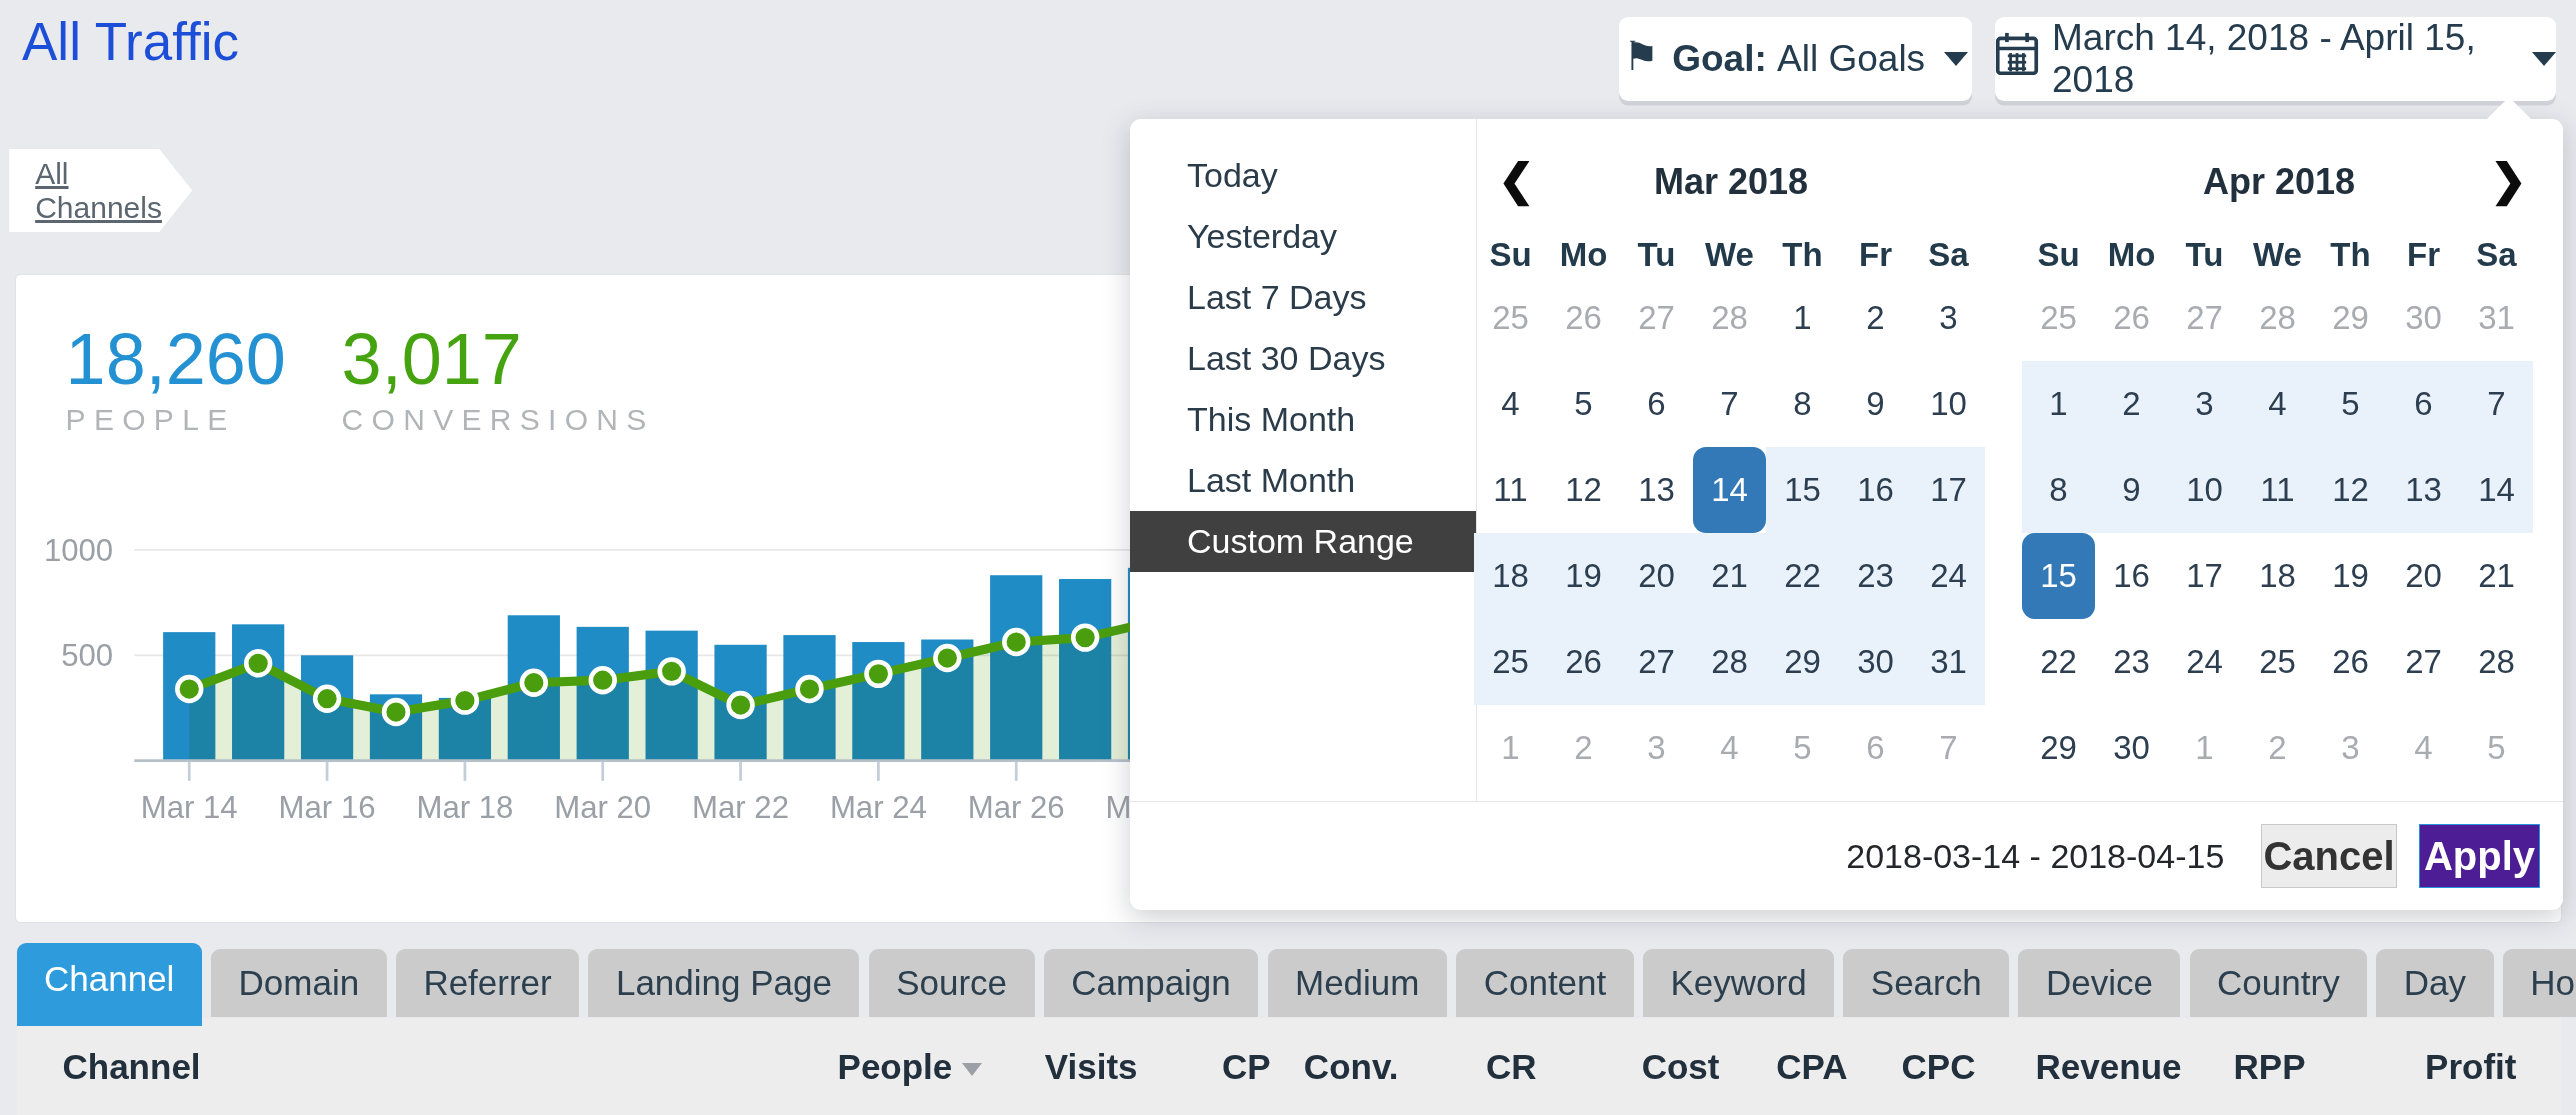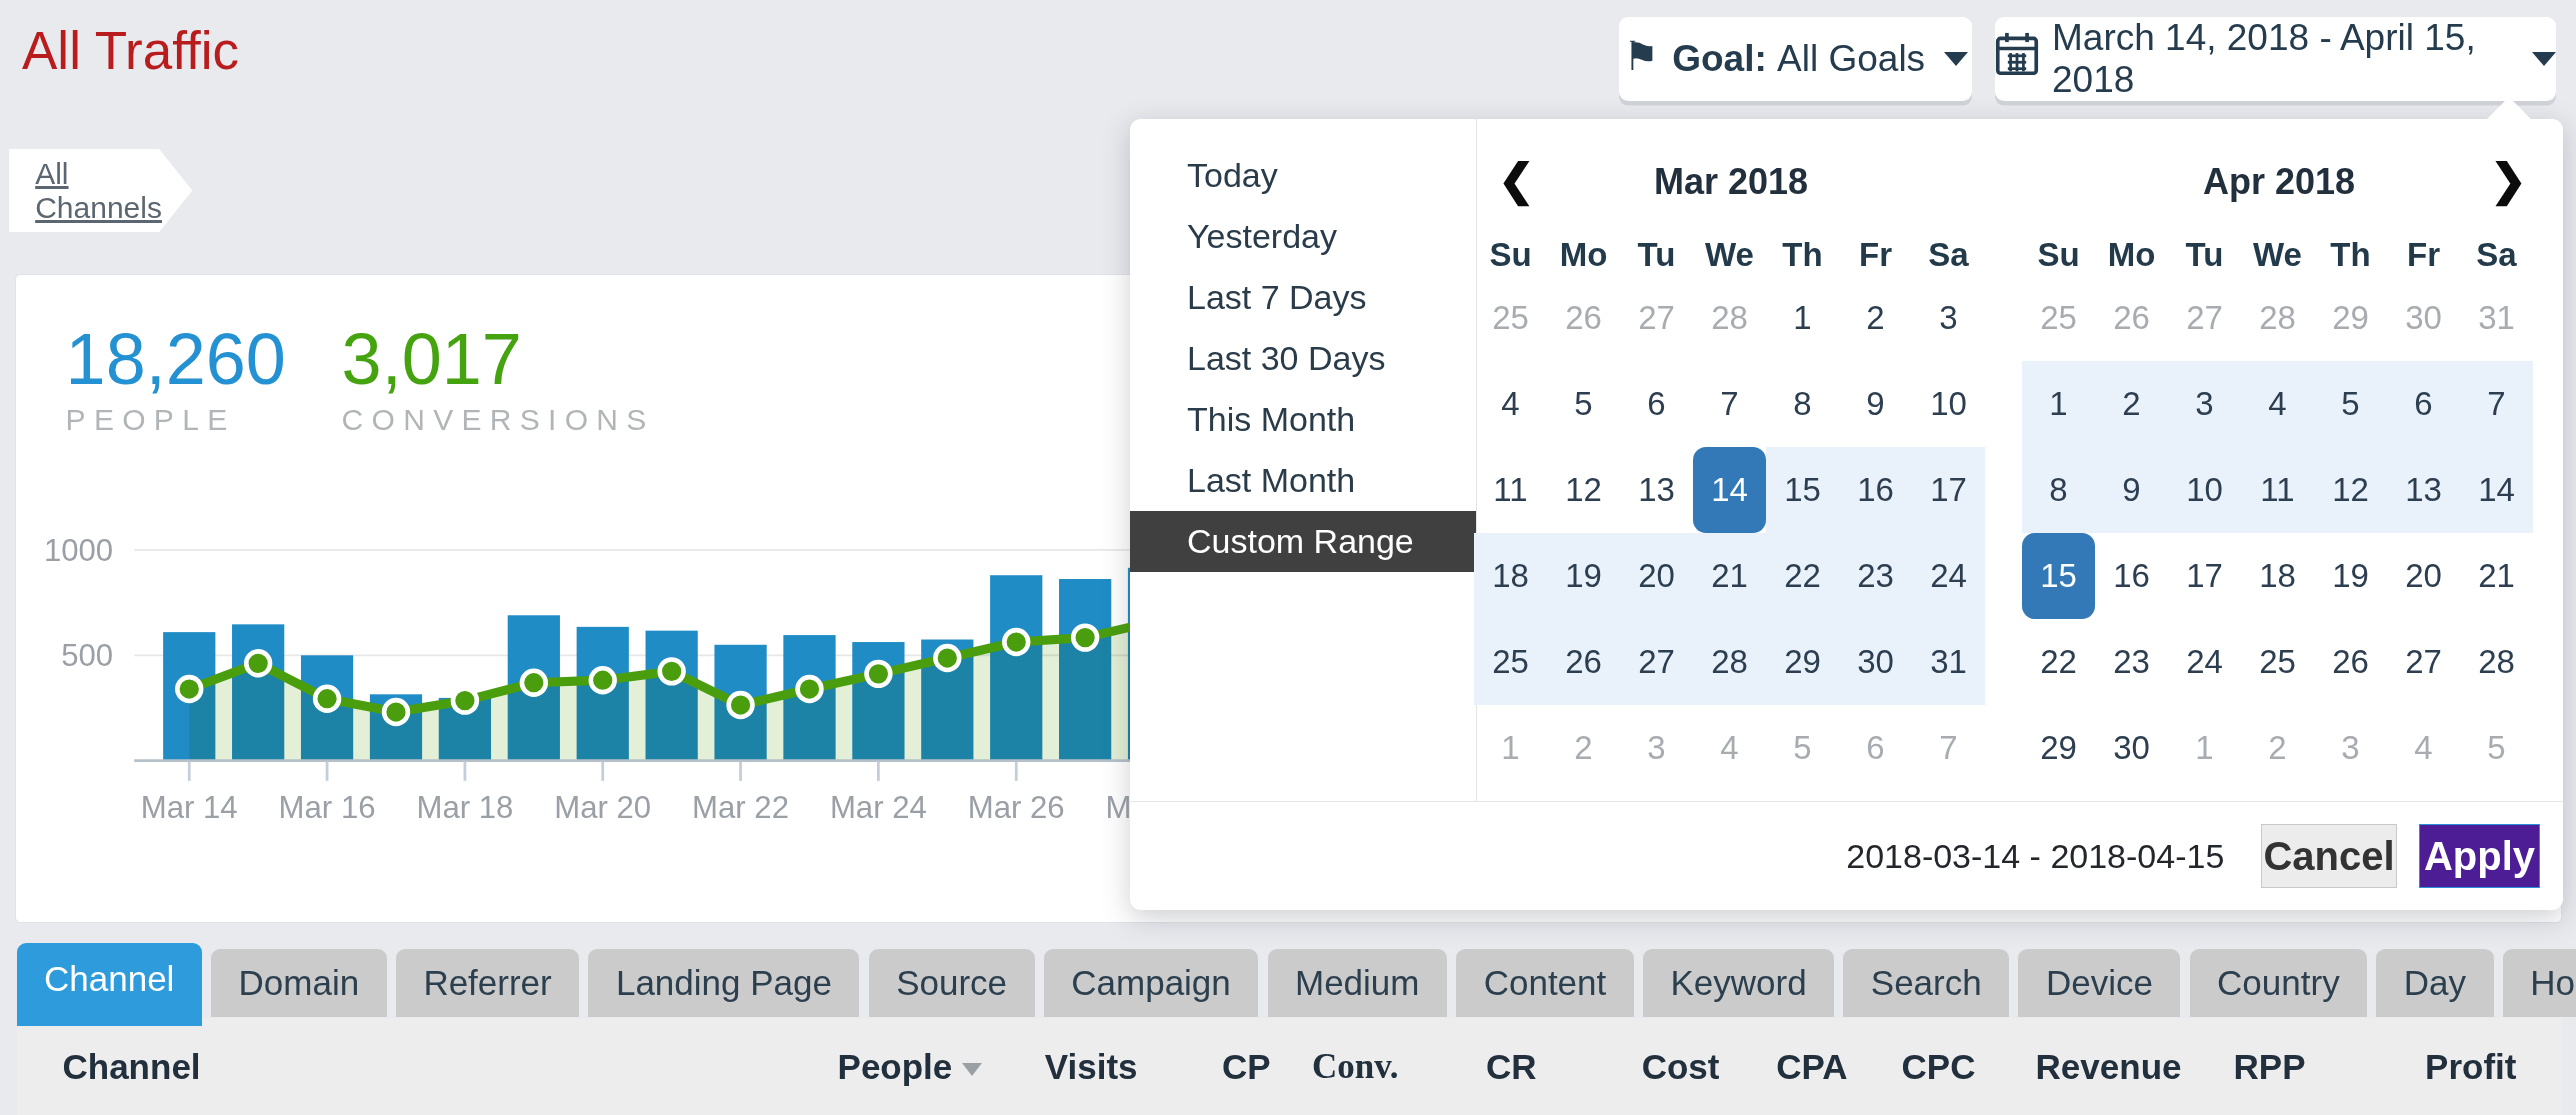--- a/index.html
+++ b/index.html
@@ -2,21 +2,21 @@
 <html style="font-size:14.7px"><head>
 <meta charset="utf-8">
 <style>
   html,body{margin:0;padding:0}
   body{
     width:2576px;height:1115px;position:relative;overflow:hidden;
     background:#e9eaee;font-family:"Liberation Sans",sans-serif;
     -webkit-font-smoothing:antialiased;
   }
   
-  .page-title{position:absolute;left:22px;top:20px;font-size:53px;color:#b91c1c;font-weight:400}
+  .page-title{position:absolute;left:22px;top:11px;font-size:53px;color:#1d4ed8;font-weight:400}
   .top-btn{
     position:absolute;top:16.5px;height:84px;background:#fff;border-radius:9.2px;
     display:flex;align-items:center;justify-content:center;gap:13px;
     color:#253c4e;font-size:37px;box-shadow:0 4.6px 0 rgba(180,184,190,.45);
     cursor:pointer;
   }
   .goal-btn{left:1619px;width:353px}
   .date-btn{left:1995px;width:561px}
   .flag-icon{font-size:40px;line-height:40px;margin-top:-5.5px}
   .caret{width:0;height:0;border-left:12px solid transparent;border-right:12px solid transparent;border-top:14.7px solid #253c4e;margin-left:5.5px}
@@ -359,21 +359,21 @@
     <div class="tab">Country</div>
     <div class="tab">Day</div>
     <div class="tab">Hour</div>
   </div>
 
 <div class="thead">
     <div class="th-first">Channel</div>
     <div class="th" style="width: 147px;">People<span class="sort-caret"></span></div>
     <div class="th" style="width: 156px;">Visits</div>
     <div class="th" style="width: 133px;">CP</div>
-    <div class="th" style="width: 128px; font-family: Liberation Serif, serif;">Conv.</div>
+    <div class="th" style="width: 128px;">Conv.</div>
     <div class="th" style="width: 138px;">CR</div>
     <div class="th" style="width: 183px;">Cost</div>
     <div class="th" style="width: 128px;">CPA</div>
     <div class="th" style="width: 128px;">CPC</div>
     <div class="th" style="width: 206px;">Revenue</div>
     <div class="th" style="width: 124px;">RPP</div>
     <div class="th" style="width: 211px;">Profit</div>
   </div>
 
 

